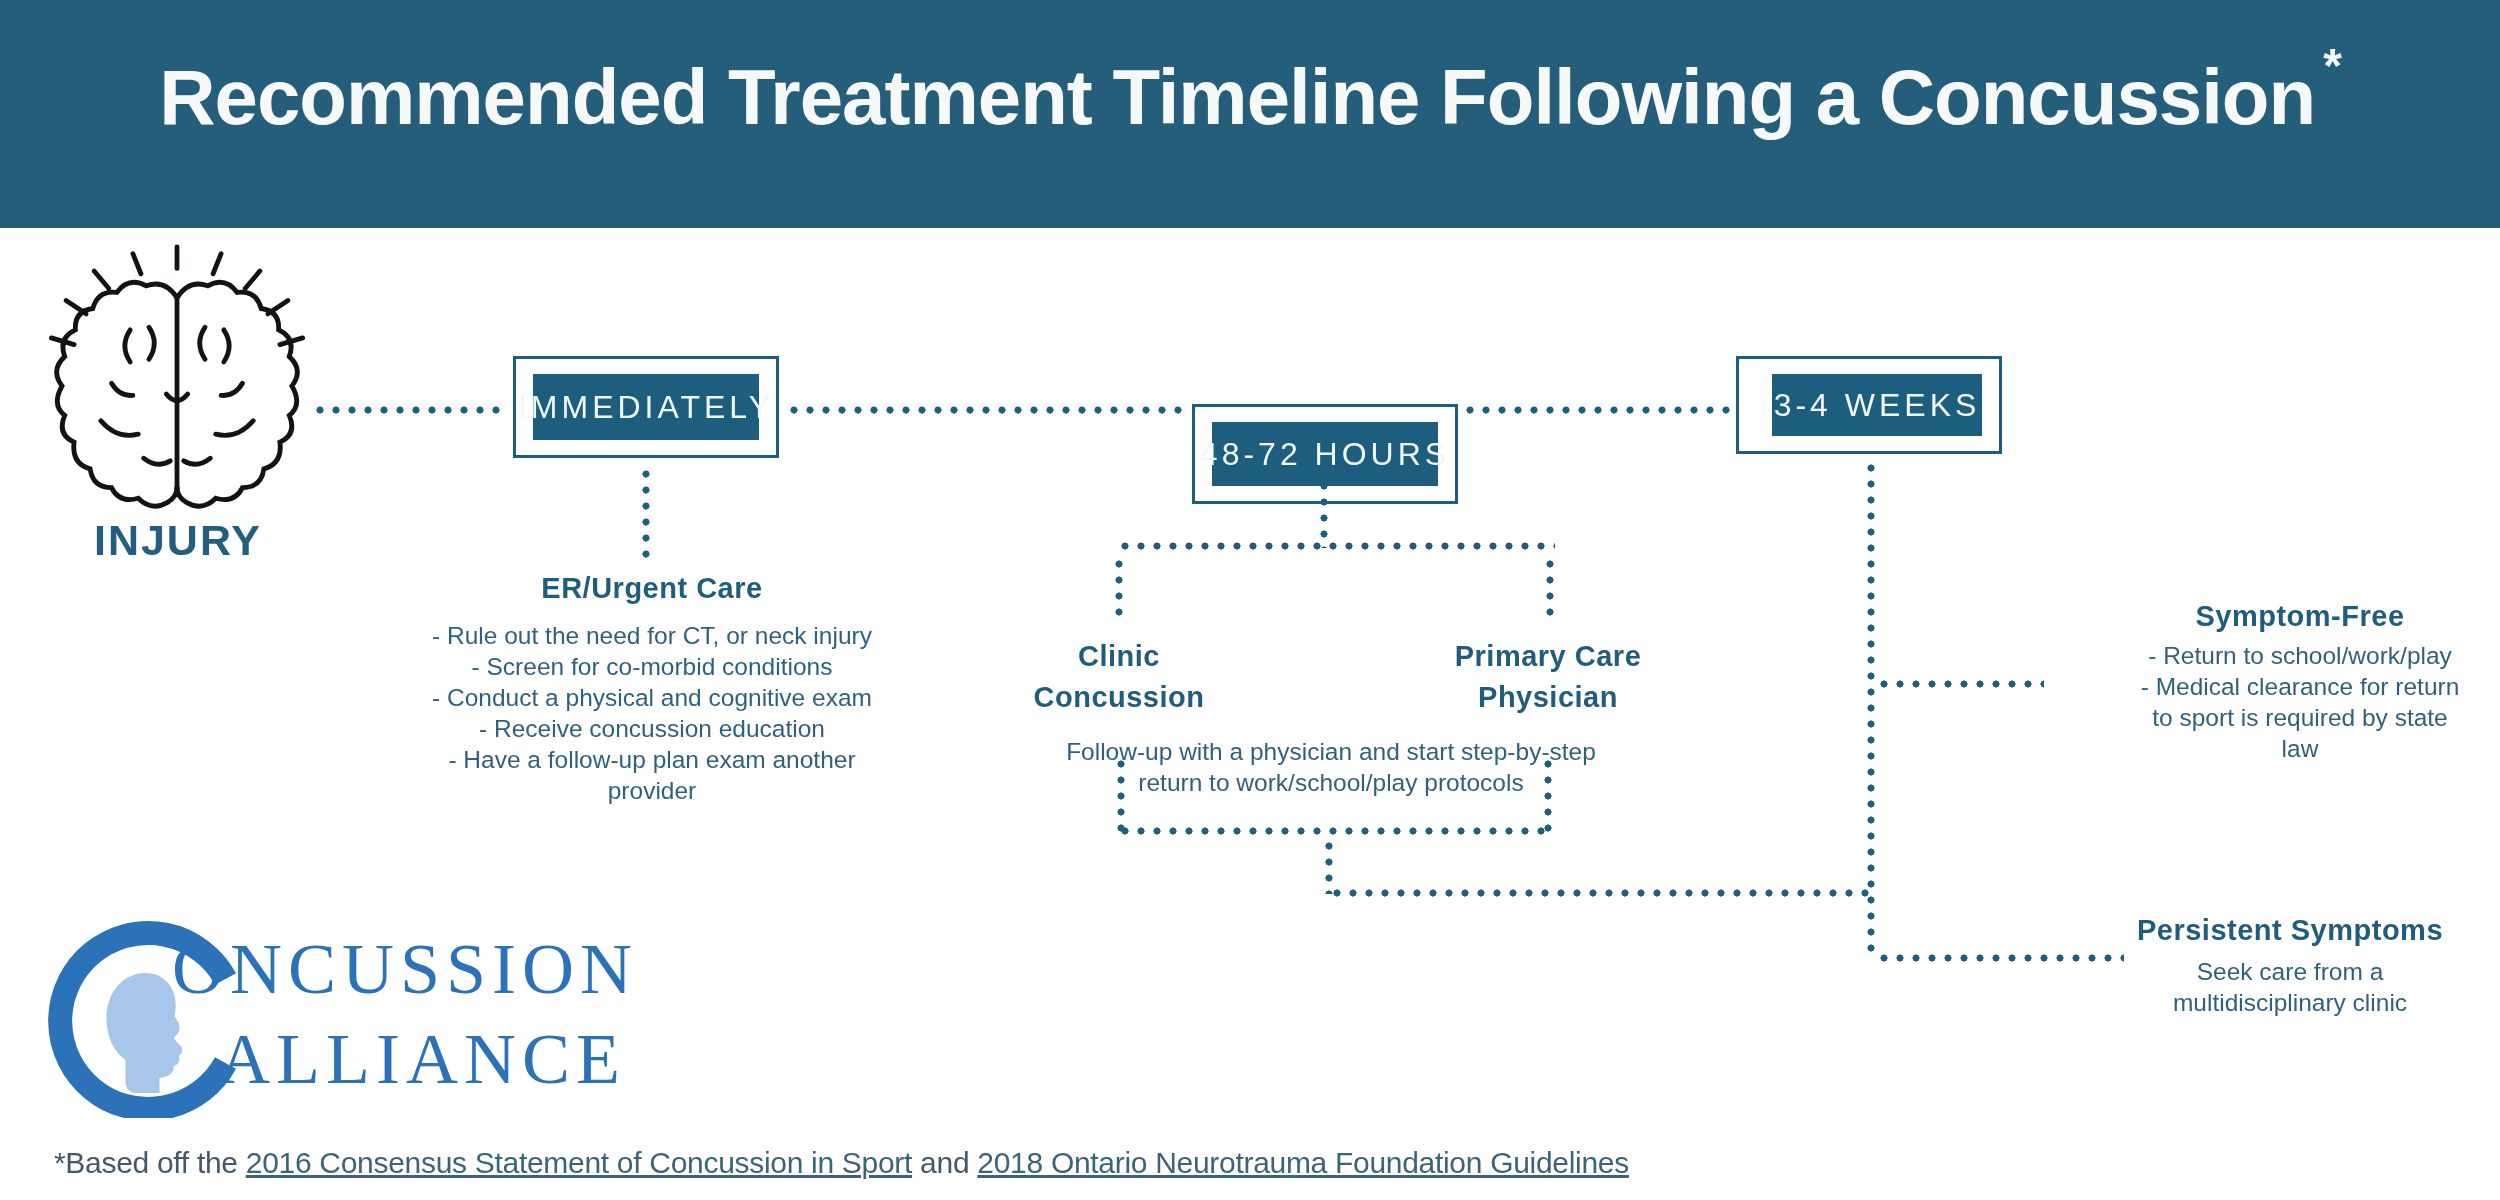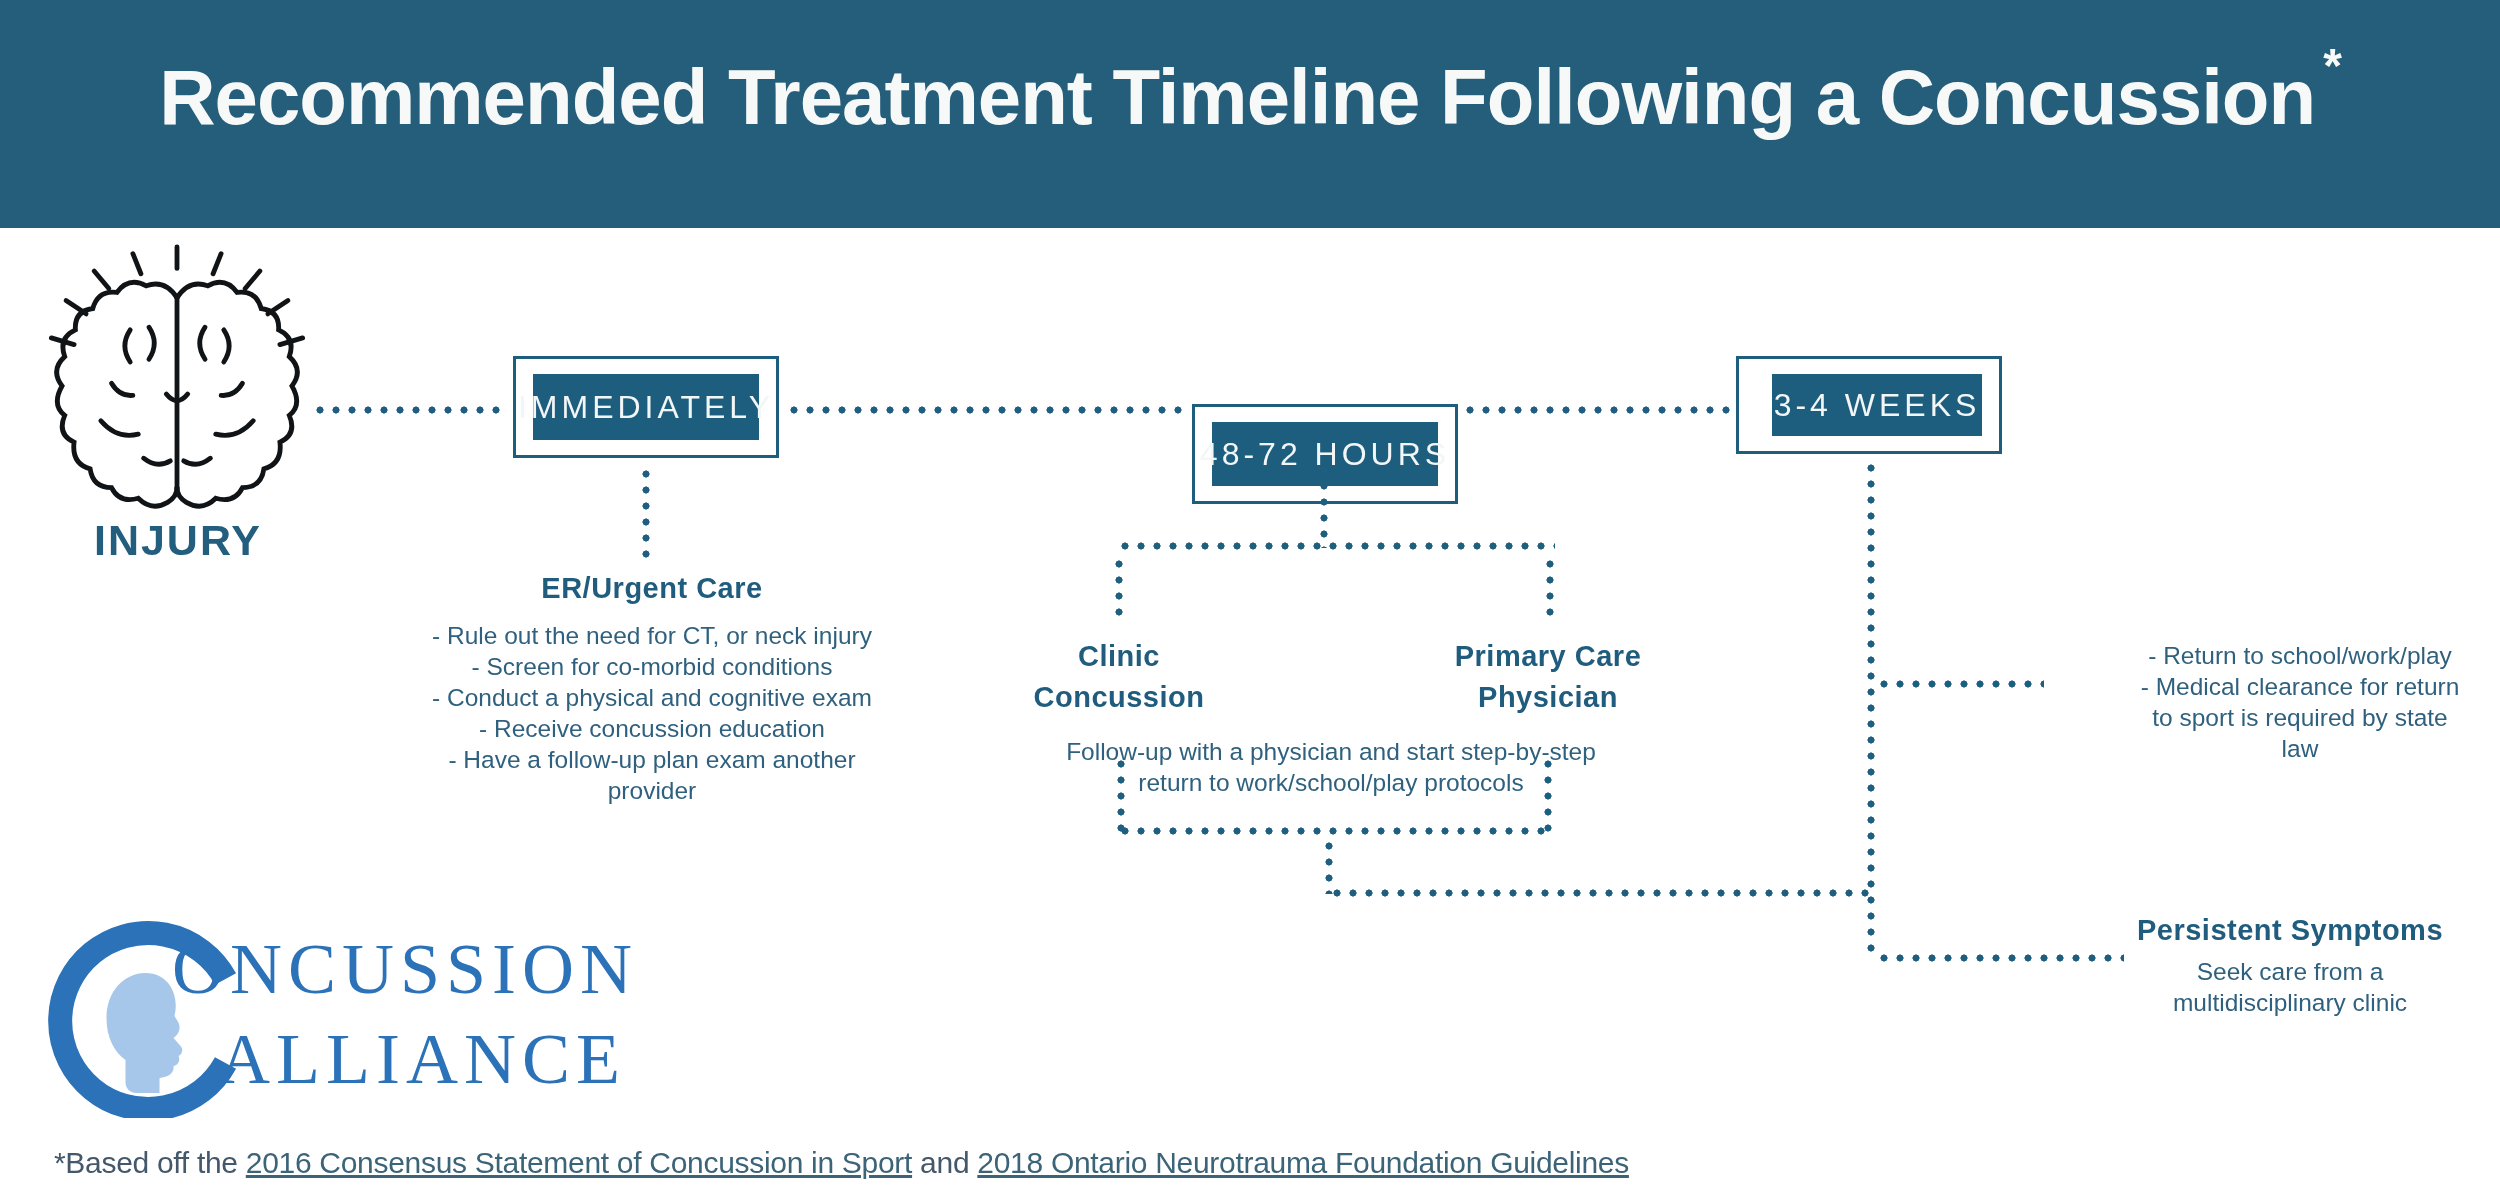--- a/index.html
+++ b/index.html
@@ -140,20 +140,21 @@
   <div class="dv" style="left:1117px;top:756px;height:76px;"></div>
   <div class="dv" style="left:1544px;top:756px;height:76px;"></div>
   <div class="dh" style="left:1117px;top:827px;width:434px;"></div>
   <div class="dv" style="left:1325px;top:838px;height:56px;"></div>
   <div class="dh" style="left:1329px;top:889px;width:546px;"></div>
 
   <div class="dv" style="left:1867px;top:460px;height:500px;"></div>
   <div class="dh" style="left:1876px;top:680px;width:168px;"></div>
   <div class="dh" style="left:1876px;top:954px;width:248px;"></div>
 
+  <div class="h1t" style="left:2100px;top:600px;width:400px;">Symptom-Free</div>
   <div class="body-t nowrap" style="left:2088px;top:640px;width:424px;">
     <div>- Return to school/work/play</div>
     <div>- Medical clearance for return</div>
     <div>to sport is required by state</div>
     <div>law</div>
   </div>
 
   <div class="h1t" style="left:2090px;top:914px;width:400px;">Persistent Symptoms</div>
   <div class="body-t nowrap" style="left:2090px;top:956px;width:400px;">
     <div>Seek care from a</div>

